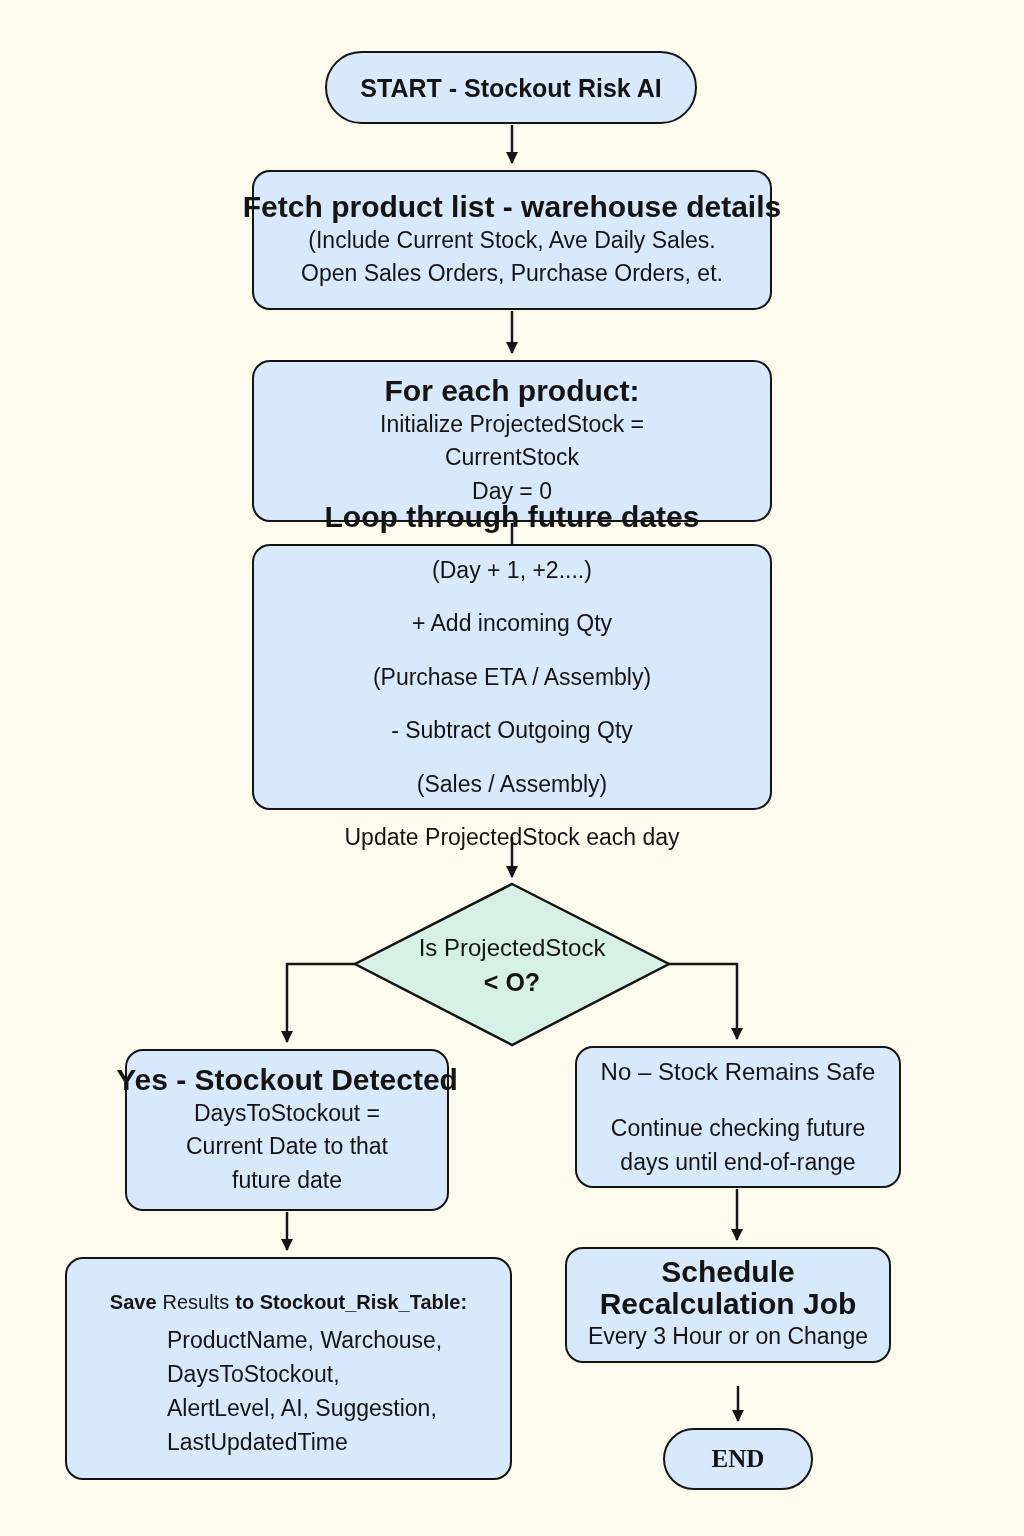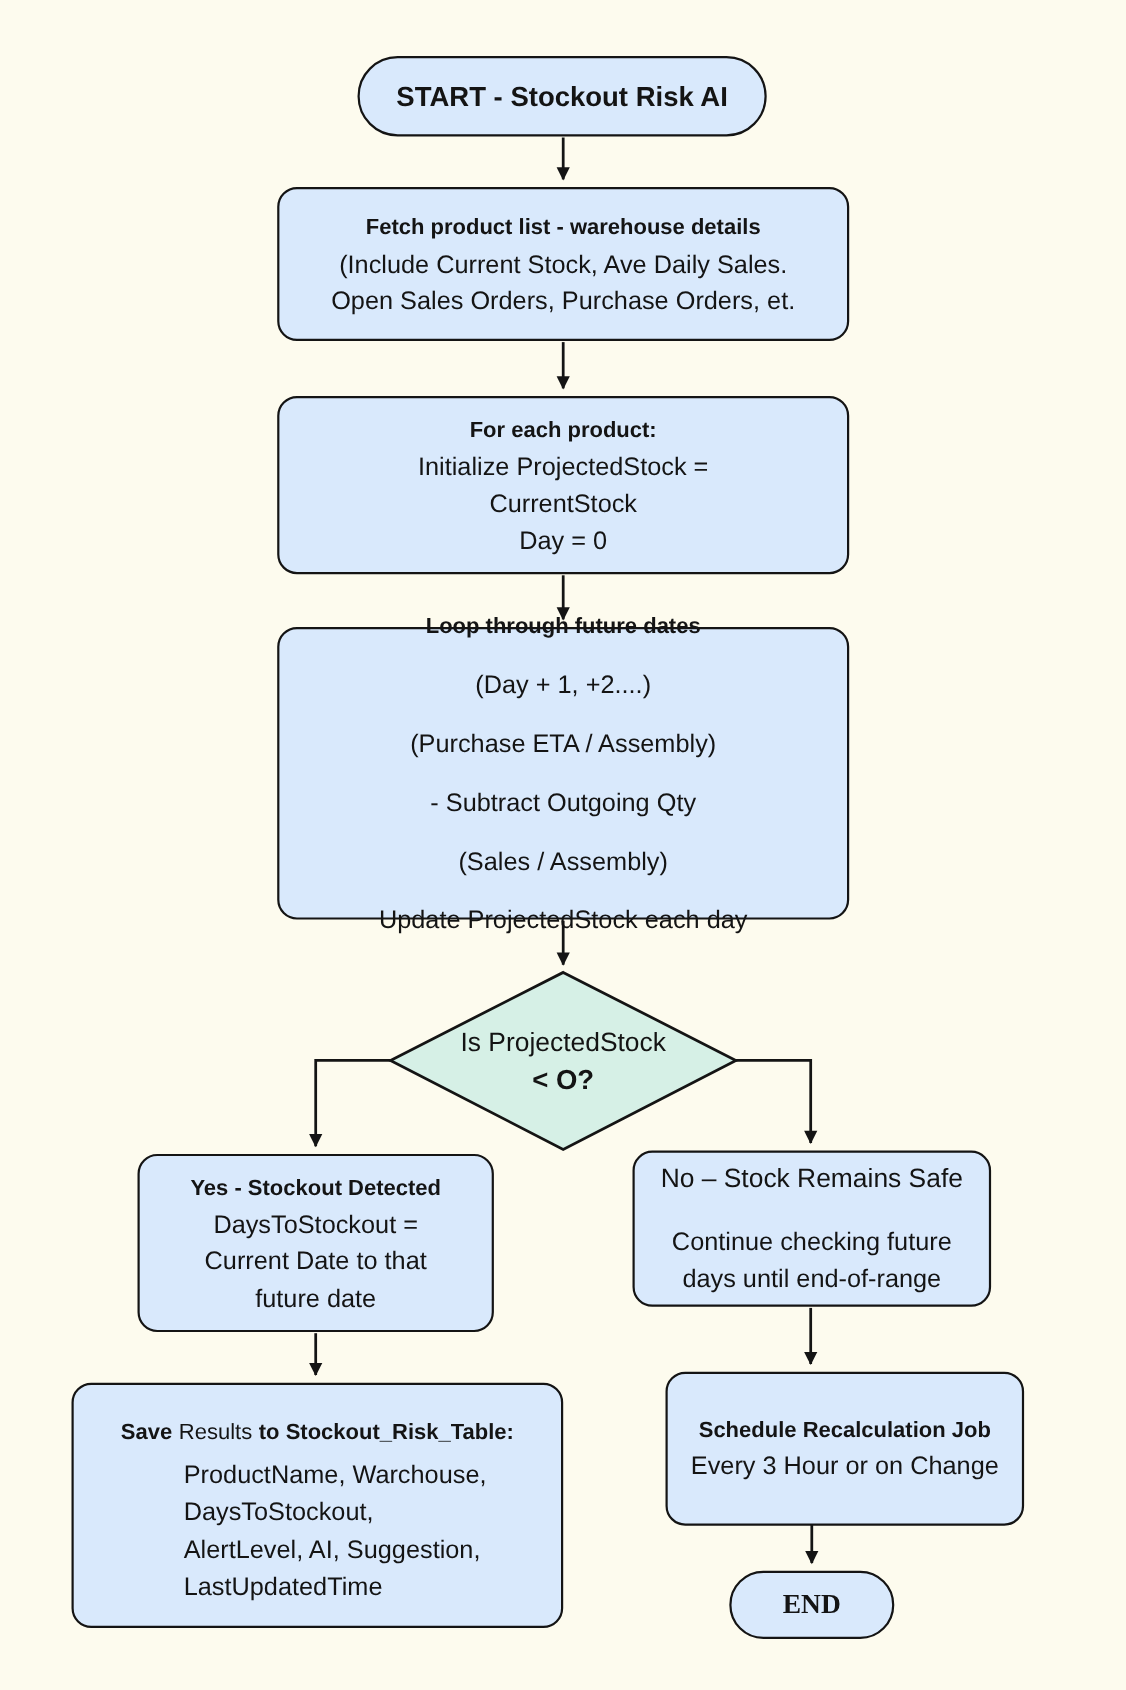--- a/index.html
+++ b/index.html
@@ -19,48 +19,48 @@
   svg.wires{position:absolute;left:0;top:0;z-index:1;}
   .node{
     position:absolute;box-sizing:border-box;z-index:2;
     background:var(--blue);
     border:2.5px solid var(--ink);
     border-radius:18px;
     display:flex;flex-direction:column;align-items:center;justify-content:center;
     text-align:center;
   }
   .pill{border-radius:40px;}
-  .node .title{font-weight:bold;font-size:20px;line-height:34px;white-space:nowrap;}
+  .node .title{font-weight:bold;font-size:30px;line-height:34px;white-space:nowrap;}
   .node .line{font-size:23px;line-height:33.5px;}
   .decision-label{
     position:absolute;z-index:3;left:362px;top:930px;width:300px;
     text-align:center;background:transparent;
   }
   .decision-label .line{font-size:24px;line-height:35px;}
   .decision-label .q{font-weight:bold;font-size:25px;}
   
   #start-node{left:325px;top:51px;width:372px;height:73px;}
   #start-node .title{font-size:25px;}
   #fetch-node{left:252px;top:170px;width:520px;height:140px;}
   #foreach-node{left:252px;top:360px;width:520px;height:162px;}
-  #loop-node{left:252px;top:570px;width:520px;height:266px;gap:20px;}
+  #loop-node{left:252px;top:544px;width:520px;height:266px;gap:20px;}
   #yes-node{left:125px;top:1049px;width:324px;height:162px;}
   #no-node{left:575px;top:1046px;width:326px;height:142px;}
   #no-node .first{font-size:24px;line-height:34px;margin-bottom:23px;}
   #save-node{
     left:65px;top:1257px;width:447px;height:223px;
     justify-content:flex-start;padding-top:26px;
   }
   #save-node .title{font-size:20px;white-space:nowrap;}
   #save-node .title .mid{font-weight:normal;}
   #save-node .title span{margin-right:6px;}
   #save-node .title span:last-child{margin-right:0;}
   .save-body{align-self:flex-start;text-align:left;padding-left:100px;margin-top:4px;}
   .save-body .line{line-height:34px;}
-  #schedule-node{left:605px;top:1247px;width:326px;height:140px;padding:0 12px;}
+  #schedule-node{left:565px;top:1247px;width:326px;height:116px;padding:0 12px;}
   #schedule-node .title{white-space:normal;line-height:32px;}
   #end-node{left:663px;top:1428px;width:150px;height:62px;border-radius:32px;}
   #end-node .title{font-size:25px;font-family:Liberation Serif, serif;}
 </style>
 </head>
 <body>
 
 <div class="canvas">
 
   <svg class="wires" width="1024" height="1536" viewBox="0 0 1024 1536">
@@ -96,20 +96,21 @@
   <div class="node" id="foreach-node">
     <div class="title">For each product:</div>
     <div class="line">Initialize ProjectedStock =</div>
     <div class="line">CurrentStock</div>
     <div class="line">Day = 0</div>
   </div>
 
   <div class="node" id="loop-node">
     <div class="title">Loop through future dates</div>
     <div class="line">(Day + 1, +2....)</div>
+    <div class="line">+ Add incoming Qty</div>
     <div class="line">(Purchase ETA / Assembly)</div>
     <div class="line">- Subtract Outgoing Qty</div>
     <div class="line">(Sales / Assembly)</div>
     <div class="line">Update ProjectedStock each day</div>
   </div>
 
   <div class="decision-label">
     <div class="line">Is ProjectedStock</div>
     <div class="line q">&lt; O?</div>
   </div>

